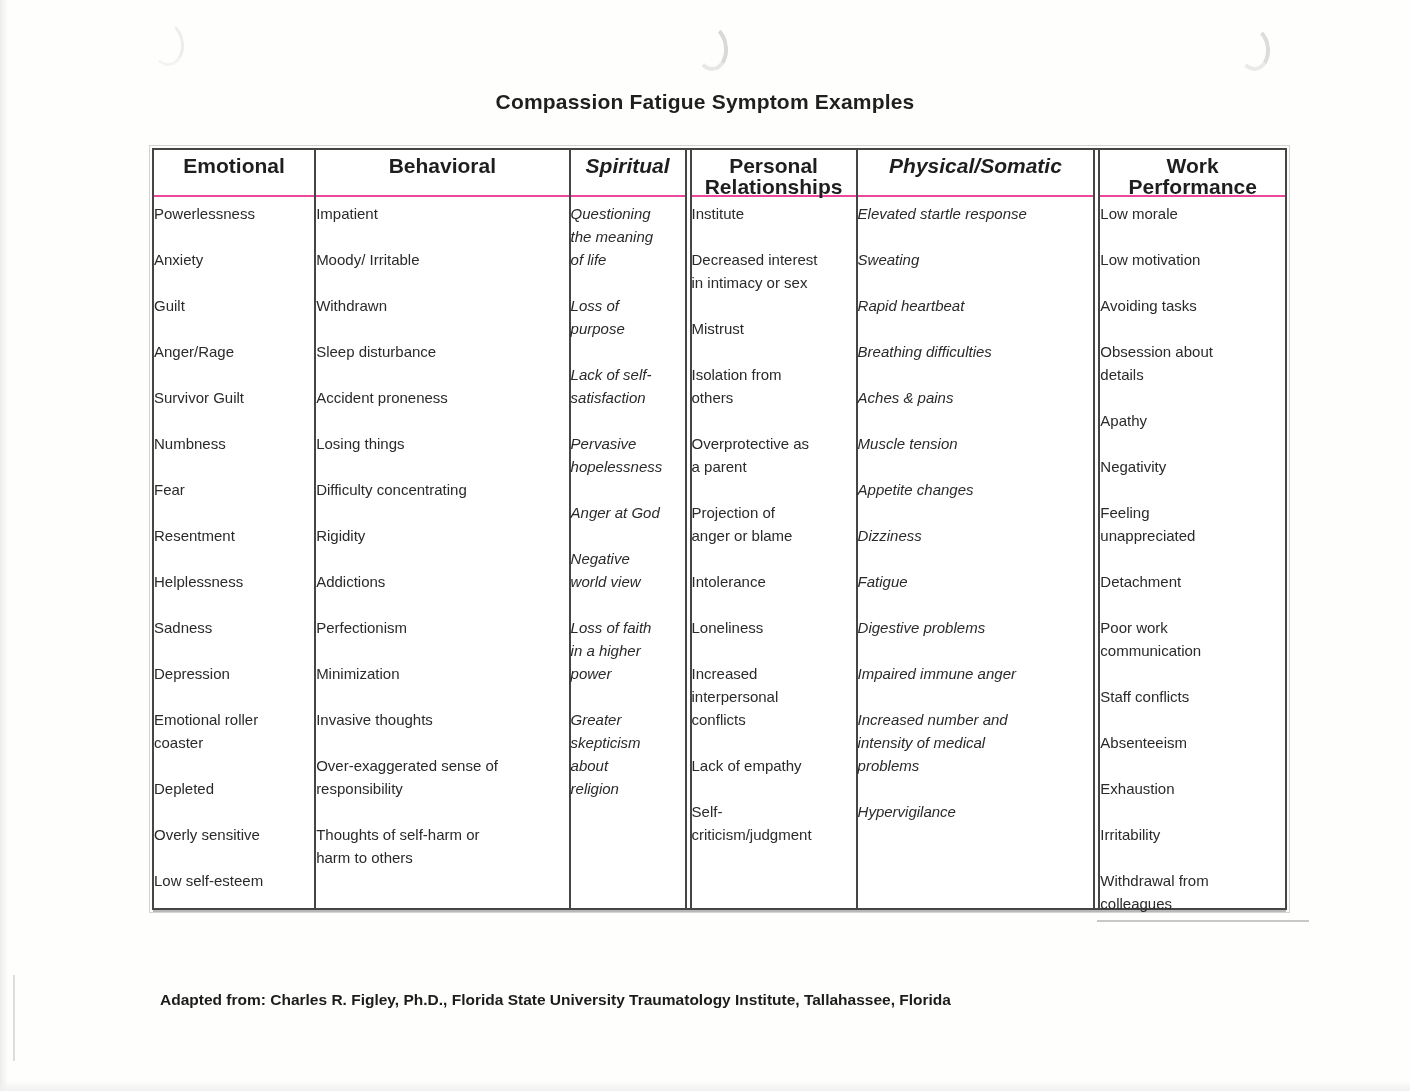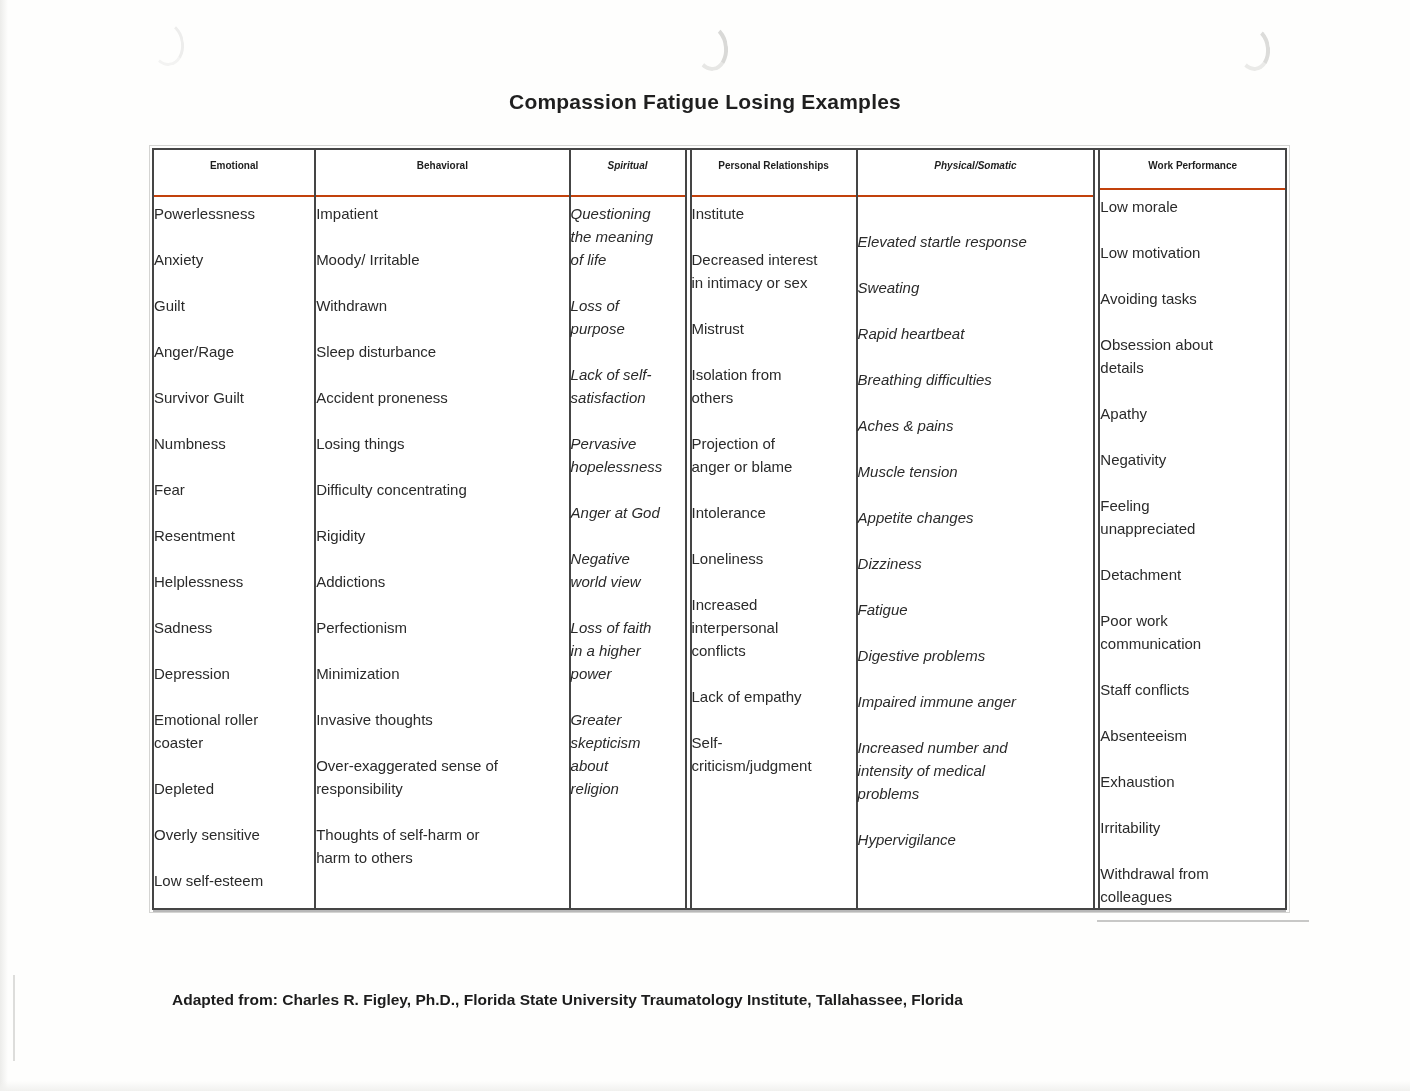--- a/index.html
+++ b/index.html
@@ -75,30 +75,30 @@
     border-right: 2px solid #454545;
     display: flex;
     flex-direction: column;
   }
   .col.dbl { border-right: 7px double #454545; font-style: italic; }
   .col.last { border-right: none; }
   .w0 { width: 163px; }
   .w1 { width: 257px; }
   .w2 { width: 116px; }
   .w3 { width: 167px; }
-  .w4 { width: 240px; gap: 28px; }
+  .w4 { width: 240px; }
   .w5 { width: 188px; }
 
   .hcell {
     height: 40px;
     padding-top: 5px;
-    border-bottom: 2px solid #c2410c;
+    border-bottom: 2px solid #ec4899;
     text-align: center;
     font-weight: bold;
-    font-size: 10px;
+    font-size: 21px;
     line-height: 21px;
     color: #1e1e1e;
     padding-left: 6px;
     padding-right: 6px;
   }
   .bcell {
     flex: 1;
     padding-top: 5px;
     overflow: visible;
   }
@@ -106,41 +106,41 @@
     font-size: 15px;
     line-height: 23px;
     margin-bottom: 23px;
     white-space: pre-line;
     color: #2a2a2a;
   }
   .item:last-child { margin-bottom: 0; }
 
   .attribution {
     position: absolute;
-    left: 172px; top: 991px;
+    left: 160px; top: 991px;
     font-size: 15.5px;
     font-weight: bold;
     color: #1c1c1c;
     text-align: center;
   }
 </style>
 </head>
 <body>
 
 <div class="page">
 
   <div class="edge-left"></div>
   <div class="edge-bottom"></div>
   <div class="curl c1"></div>
   <div class="curl c2"></div>
   <div class="curl c3"></div>
   <div class="stray-line-left"></div>
   <div class="stray-line-bottom"></div>
 
-  <div class="doc-title">Compassion Fatigue Losing Examples</div>
+  <div class="doc-title">Compassion Fatigue Symptom Examples</div>
 
   <div class="symptom-table">
 
     <div class="col w0">
       <div class="hcell">Emotional</div>
       <div class="bcell">
           <div class="item">Powerlessness</div>
           <div class="item">Anxiety</div>
           <div class="item">Guilt</div>
           <div class="item">Anger/Rage</div>
@@ -208,20 +208,22 @@
 
     <div class="col w3">
       <div class="hcell">Personal Relationships</div>
       <div class="bcell">
           <div class="item">Institute</div>
           <div class="item">Decreased interest
 in intimacy or sex</div>
           <div class="item">Mistrust</div>
           <div class="item">Isolation from
 others</div>
+          <div class="item">Overprotective as
+a parent</div>
           <div class="item">Projection of
 anger or blame</div>
           <div class="item">Intolerance</div>
           <div class="item">Loneliness</div>
           <div class="item">Increased
 interpersonal
 conflicts</div>
           <div class="item">Lack of empathy</div>
           <div class="item">Self-
 criticism/judgment</div>

